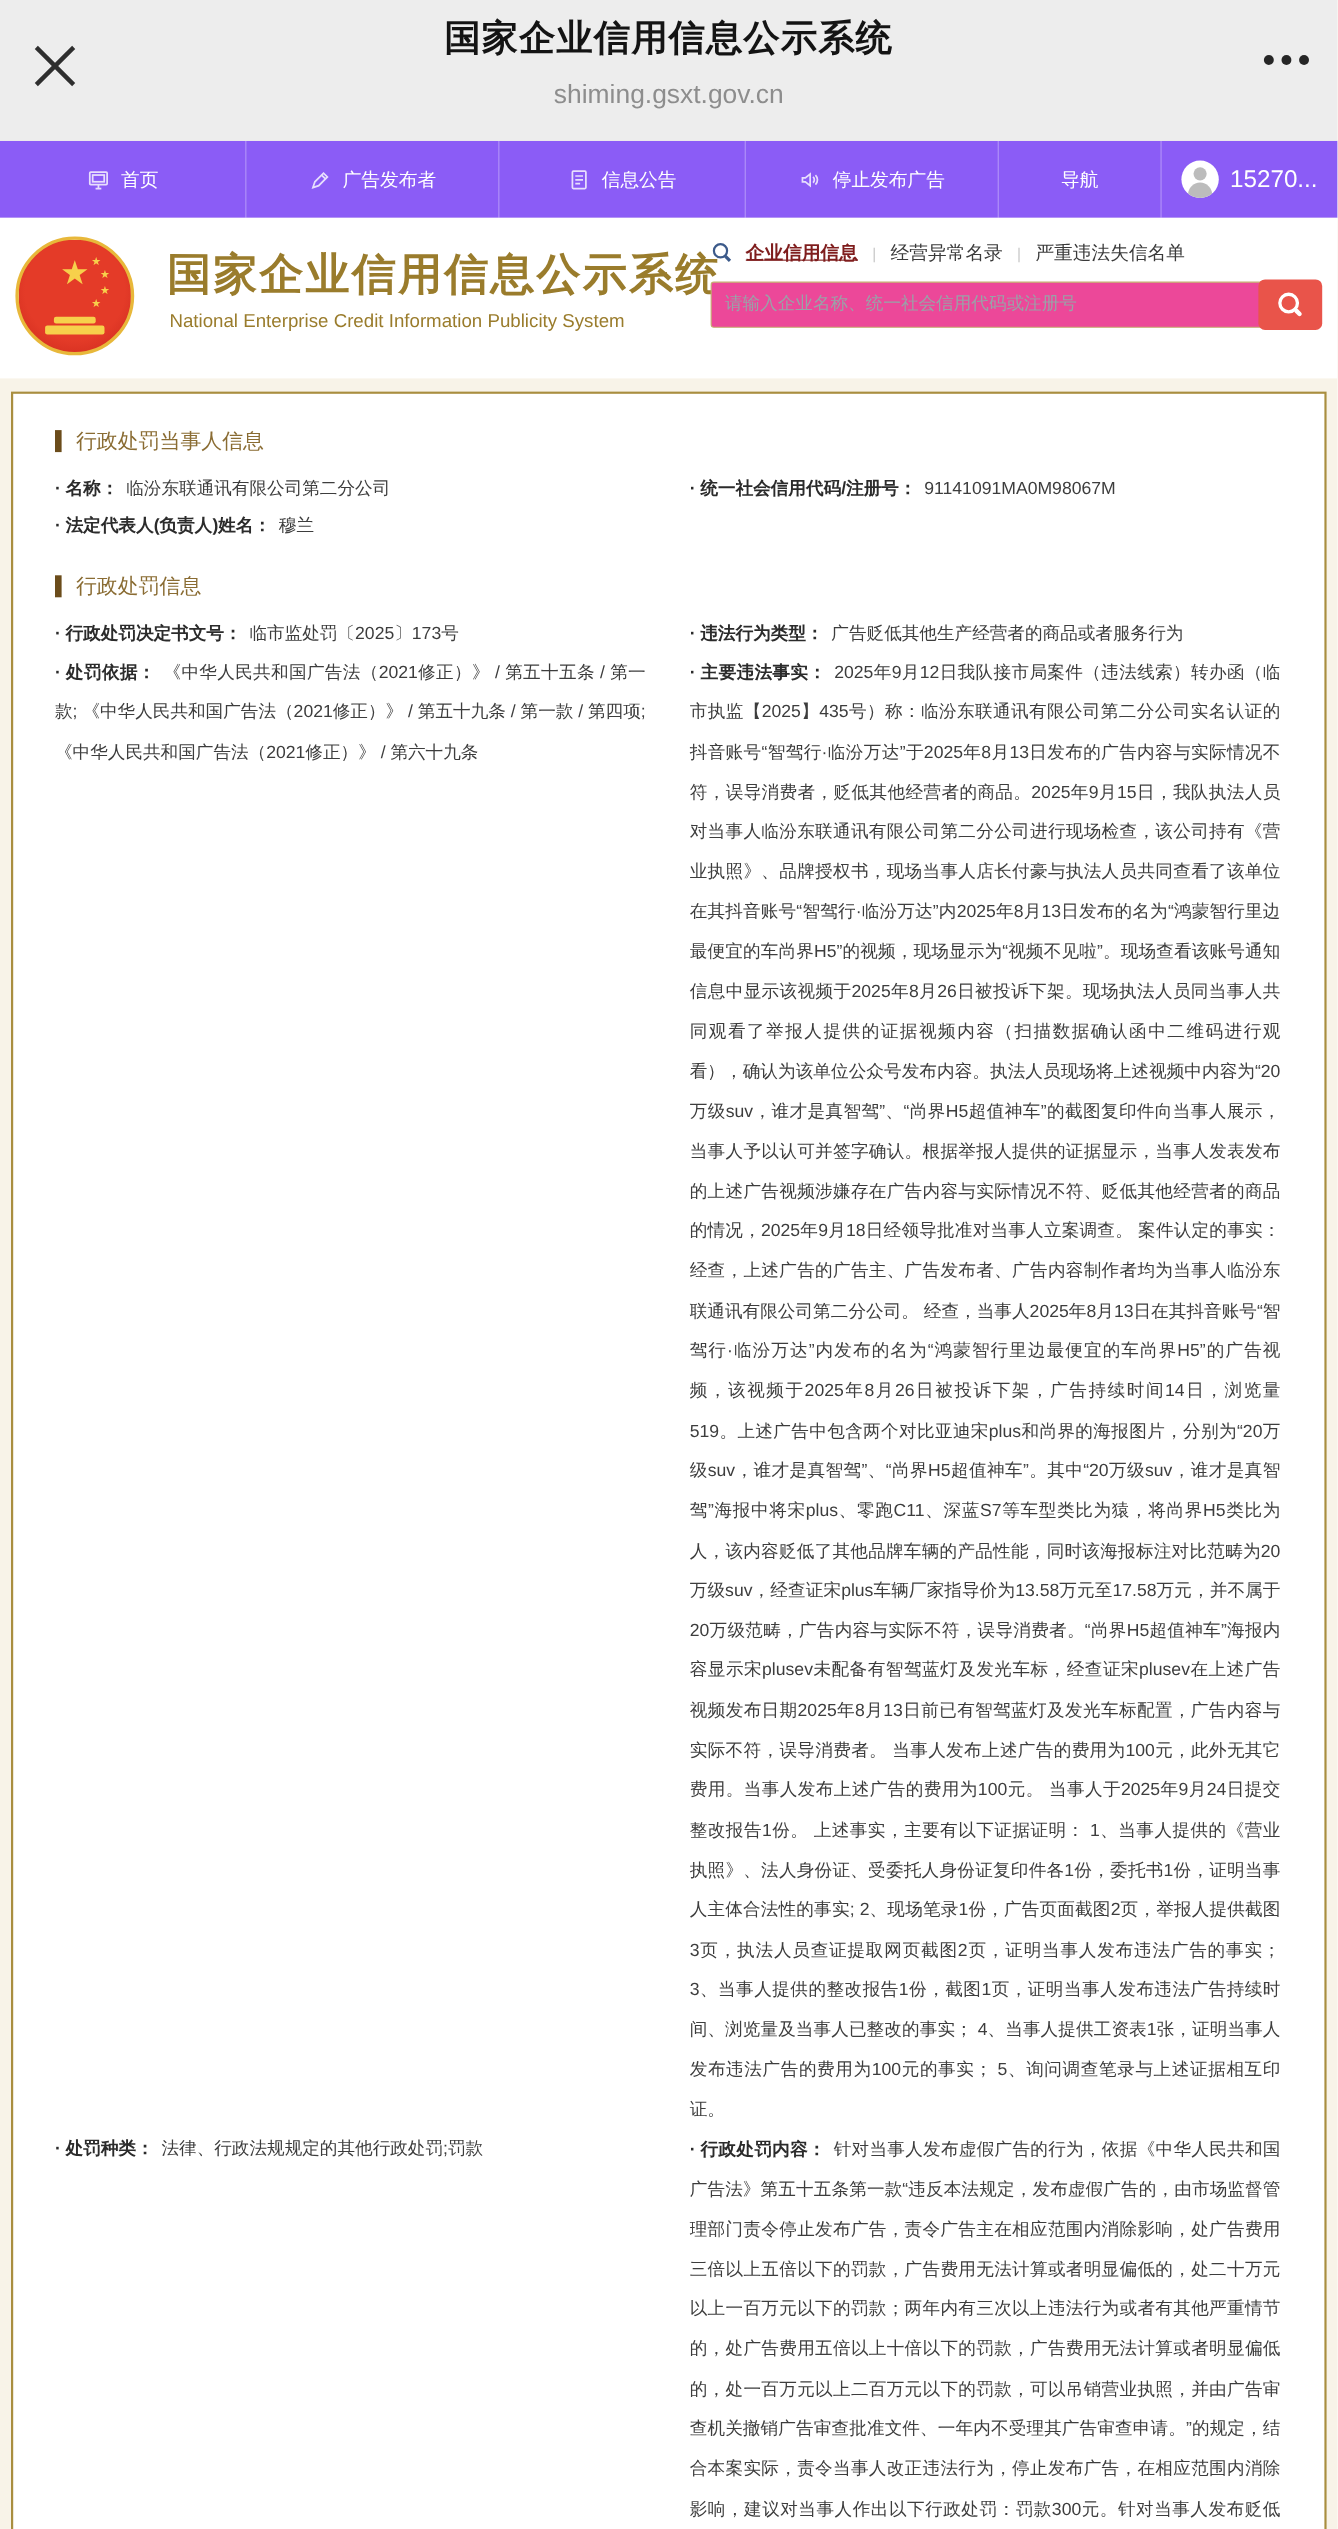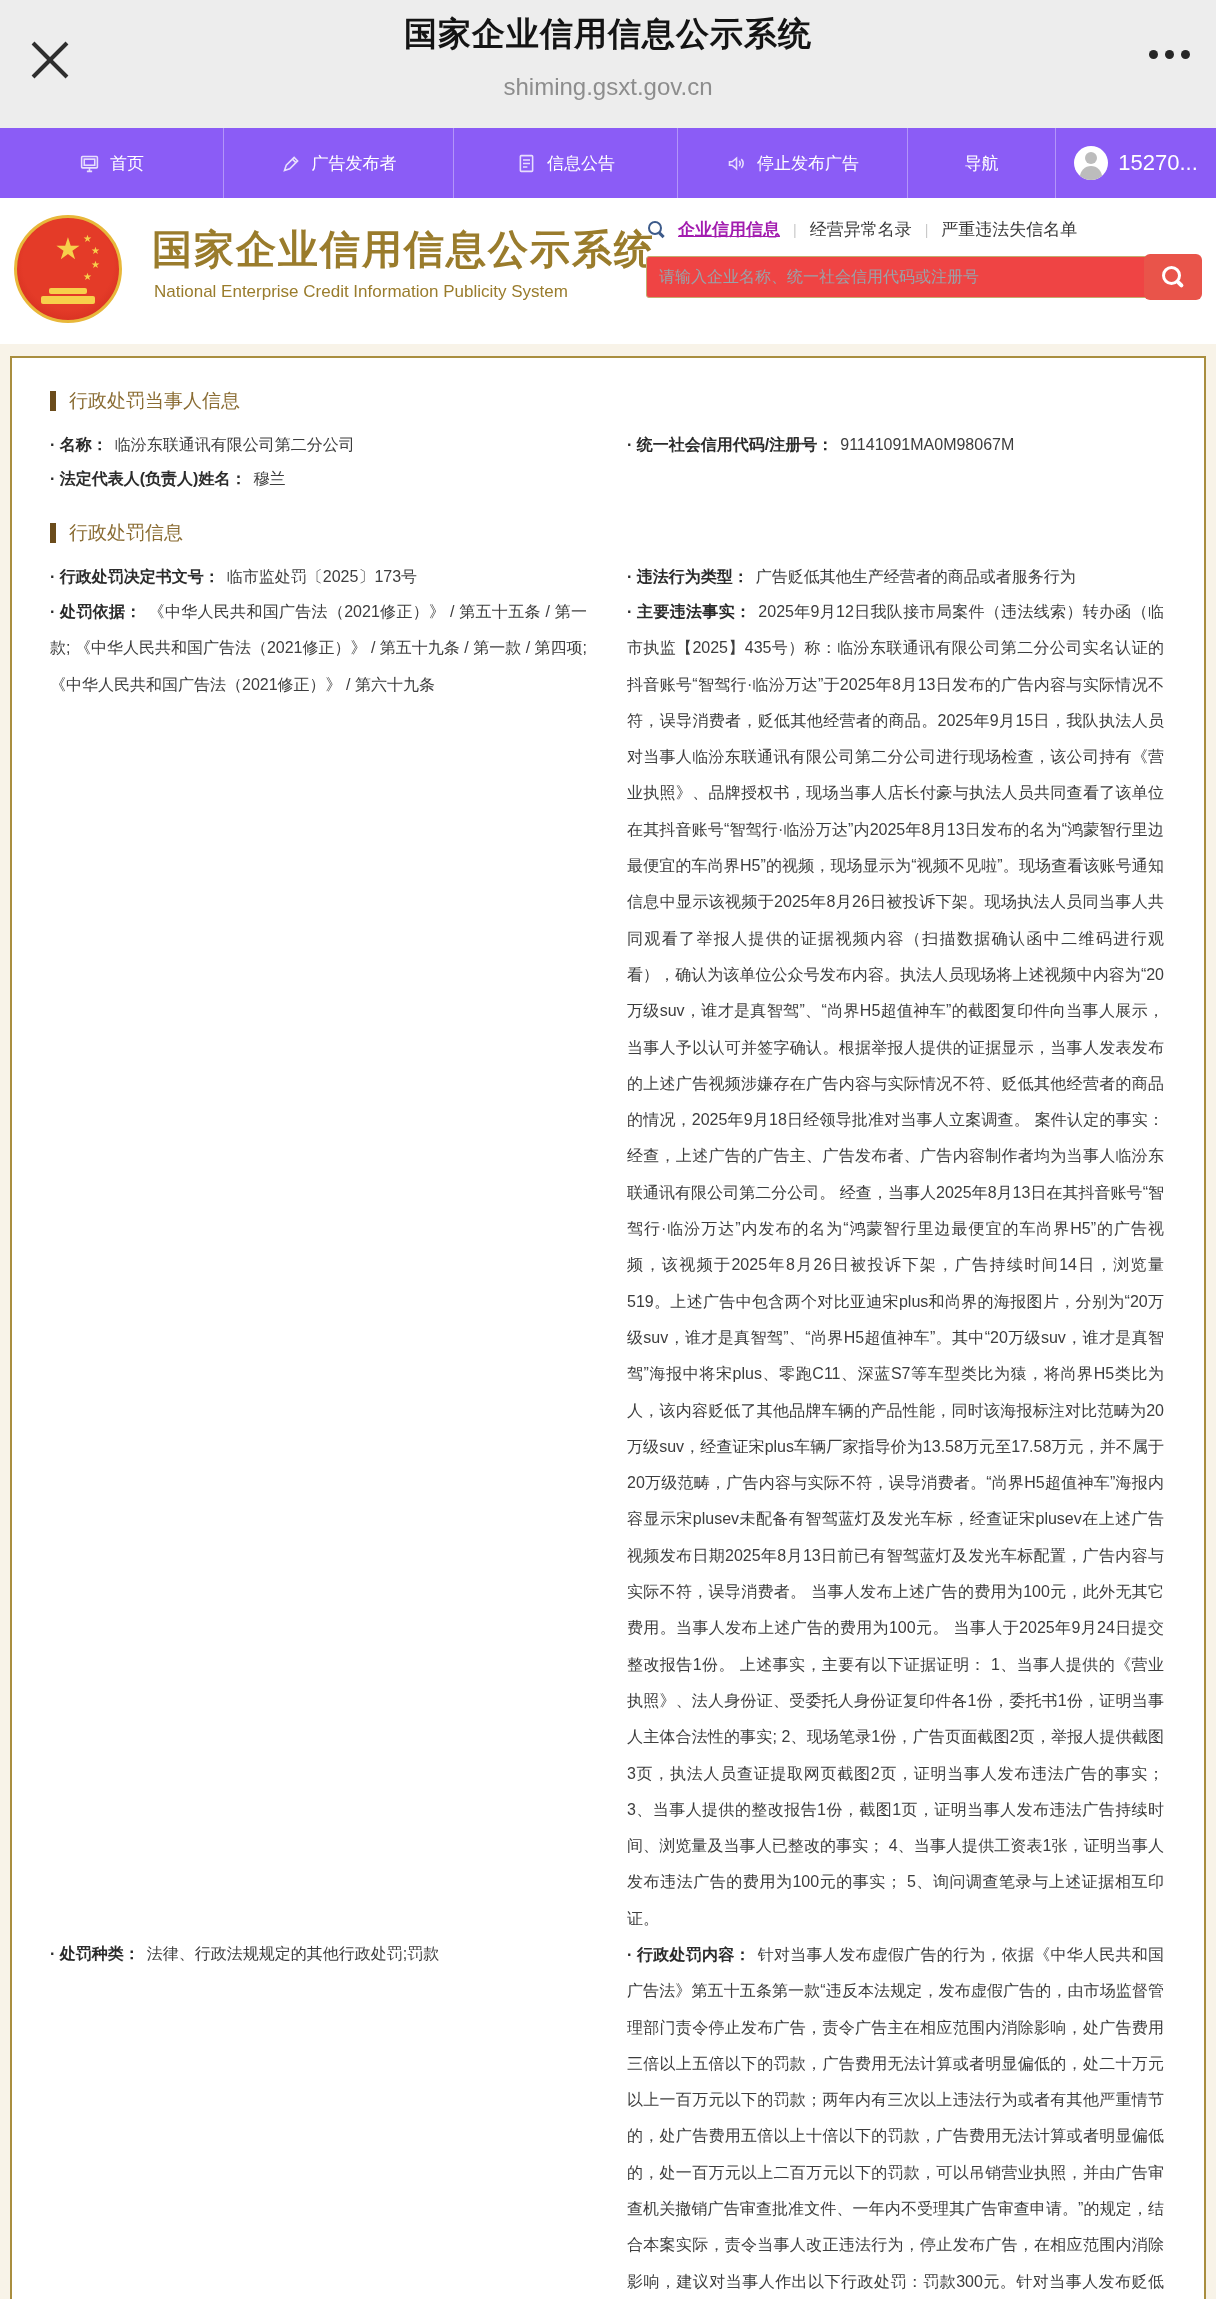--- a/index.html
+++ b/index.html
@@ -37,28 +37,28 @@
   .emblem .s1,.emblem .s2,.emblem .s3,.emblem .s4 { position:absolute; color:#f7d04b; font-size:10px; line-height:1; }
   .emblem .s1{left:66px;top:16px}.emblem .s2{left:74px;top:28px}.emblem .s3{left:74px;top:42px}.emblem .s4{left:66px;top:54px}
   .emblem .gate { position:absolute; left:24px; bottom:16px; width:54px; height:8px; background:#f7d04b; border-radius:2px; }
   .emblem .gate2 { position:absolute; left:32px; bottom:26px; width:38px; height:6px; background:#f7d04b; border-radius:2px; }
   .site-title { position:absolute; left:152px; top:24px; color:#9a7c2c; font-size:40px; font-weight:bold; letter-spacing:2px; }
   .site-sub { position:absolute; left:154px; top:84px; color:#9a7c2c; font-size:17px; }
   
   .search-wrap { position:absolute; right:14px; top:20px; width:556px; }
   .tabs { display:flex; align-items:center; gap:13px; font-size:17px; color:#3a3a3a; padding-left:2px; }
   .tab { cursor:pointer; }
-  .tab.active { color:#a21caf; text-decoration:underline; font-weight:bold; }
+  .tab.active { color:#7f1d1d; text-decoration:underline; font-weight:bold; }
   .tab-sep { color:#c9c9c9; font-size:14px; }
   .mag-blue { position:relative; width:17px; height:17px; display:inline-block; }
   .mag-blue::before { content:""; position:absolute; width:10px; height:10px; border:2.5px solid #3c5a8a; border-radius:50%; left:0; top:0; }
   .mag-blue::after { content:""; position:absolute; width:3px; height:6px; background:#3c5a8a; left:12px; top:11px; transform:rotate(-45deg); }
   .searchbar { margin-top:13px; display:flex; align-items:center; }
   .search-input { flex:1; height:42px; border:1px solid #c3ad6f; border-radius:3px; padding:0 12px;
-    font-size:16px; color:#333; outline:none; font-family:"Liberation Sans",sans-serif; background:#ef4444; }
+    font-size:16px; color:#333; outline:none; font-family:"Liberation Sans",sans-serif; background:#ec4899; }
   .search-input::placeholder { color:#9aa2a8; }
   .search-btn { width:58px; height:46px; margin-left:-6px; background:#e9544a; border:none; border-radius:6px;
     display:flex; align-items:center; justify-content:center; cursor:pointer; }
   .mag-white { position:relative; width:24px; height:24px; display:inline-block; }
   .mag-white::before { content:""; position:absolute; width:13px; height:13px; border:3.5px solid #fff; border-radius:50%; left:1px; top:1px; }
   .mag-white::after { content:""; position:absolute; width:4px; height:8px; background:#fff; left:17px; top:15px; transform:rotate(-45deg); border-radius:2px; }
   
   .main { padding:12px 10px 0; }
   .panel { border:2px solid #a98e3f; background:#fff; padding:6px 40px 40px 38px; min-height:2000px; }
   .sec-title { display:flex; align-items:center; gap:13px; margin-top:24px; color:#8a6c33; font-size:19px; }

